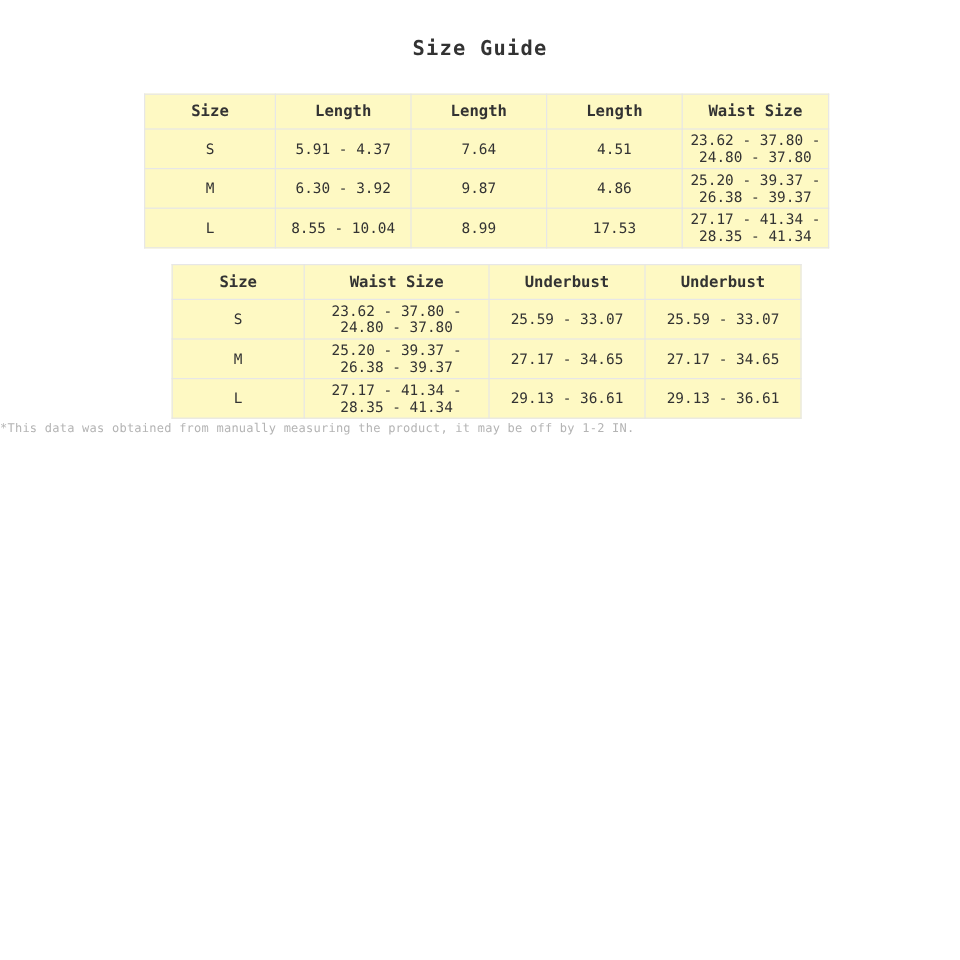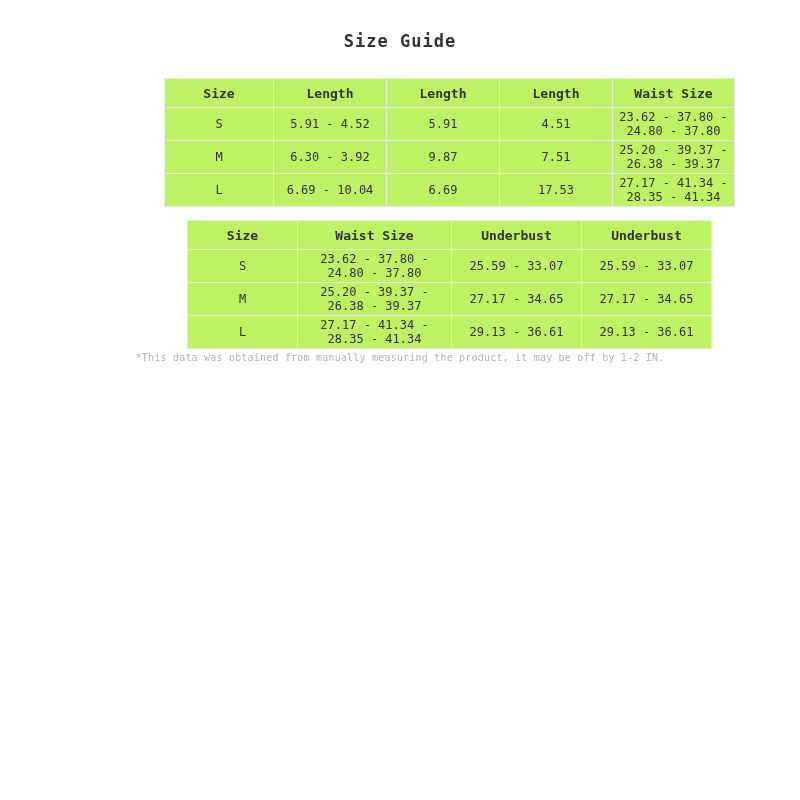--- a/index.html
+++ b/index.html
@@ -5,32 +5,32 @@
   html,body{margin:0;padding:0;background:#ffffff;}
   .canvas{
     position:relative;width:800px;height:800px;background:#ffffff;
     font-family:"DejaVu Sans Mono","Liberation Mono",monospace;
     color:#333333;overflow:hidden;border-radius:17px;
   }
   .title{
     position:absolute;top:31px;left:0;width:100%;
     text-align:center;font-size:17px;font-weight:bold;letter-spacing:1px;
   }
-  table{border-collapse:collapse;table-layout:fixed;position:absolute;background:#bef264;margin-left:44px;}
+  table{border-collapse:collapse;table-layout:fixed;position:absolute;background:#fef9c3;}
   th,td{
     border:1px solid #e7e7e7;text-align:center;vertical-align:middle;
     padding:2px 4px;overflow:hidden;
   }
   th{font-size:13px;font-weight:bold;height:24px;}
   td{font-size:12px;line-height:14px;font-weight:normal;height:28px;word-wrap:break-word;}
   .t1{left:120px;top:78px;width:570px;}
   .t2{left:143px;top:220px;width:524px;}
   .footnote{
     position:absolute;top:352px;left:0;width:100%;
-    text-align:center;font-size:10px;color:#b4b4b4;letter-spacing:0.2px;
+    font-size:10px;color:#b4b4b4;letter-spacing:0.2px;
   }
 </style>
 </head>
 <body>
 
 <div class="canvas">
 
   <div class="title">Size Guide</div>
 
   <table class="t1">
@@ -46,36 +46,36 @@
           <th>Size</th>
           <th>Length</th>
           <th>Length</th>
           <th>Length</th>
           <th>Waist Size</th>
         </tr>
       </thead>
     <tbody>
         <tr>
           <td>S</td>
-          <td>5.91 - 4.52</td>
-          <td>5.91</td>
+          <td>5.91 - 4.37</td>
+          <td>7.64</td>
           <td>4.51</td>
           <td>23.62 - 37.80 - 24.80 - 37.80</td>
         </tr>
         <tr>
           <td>M</td>
           <td>6.30 - 3.92</td>
           <td>9.87</td>
-          <td>7.51</td>
+          <td>4.86</td>
           <td>25.20 - 39.37 - 26.38 - 39.37</td>
         </tr>
         <tr>
           <td>L</td>
-          <td>6.69 - 10.04</td>
-          <td>6.69</td>
+          <td>8.55 - 10.04</td>
+          <td>8.99</td>
           <td>17.53</td>
           <td>27.17 - 41.34 - 28.35 - 41.34</td>
         </tr>
       </tbody>
   </table>
 
   <table class="t2">
     <colgroup>
       <col style="width:110px">
         <col style="width:154px">

